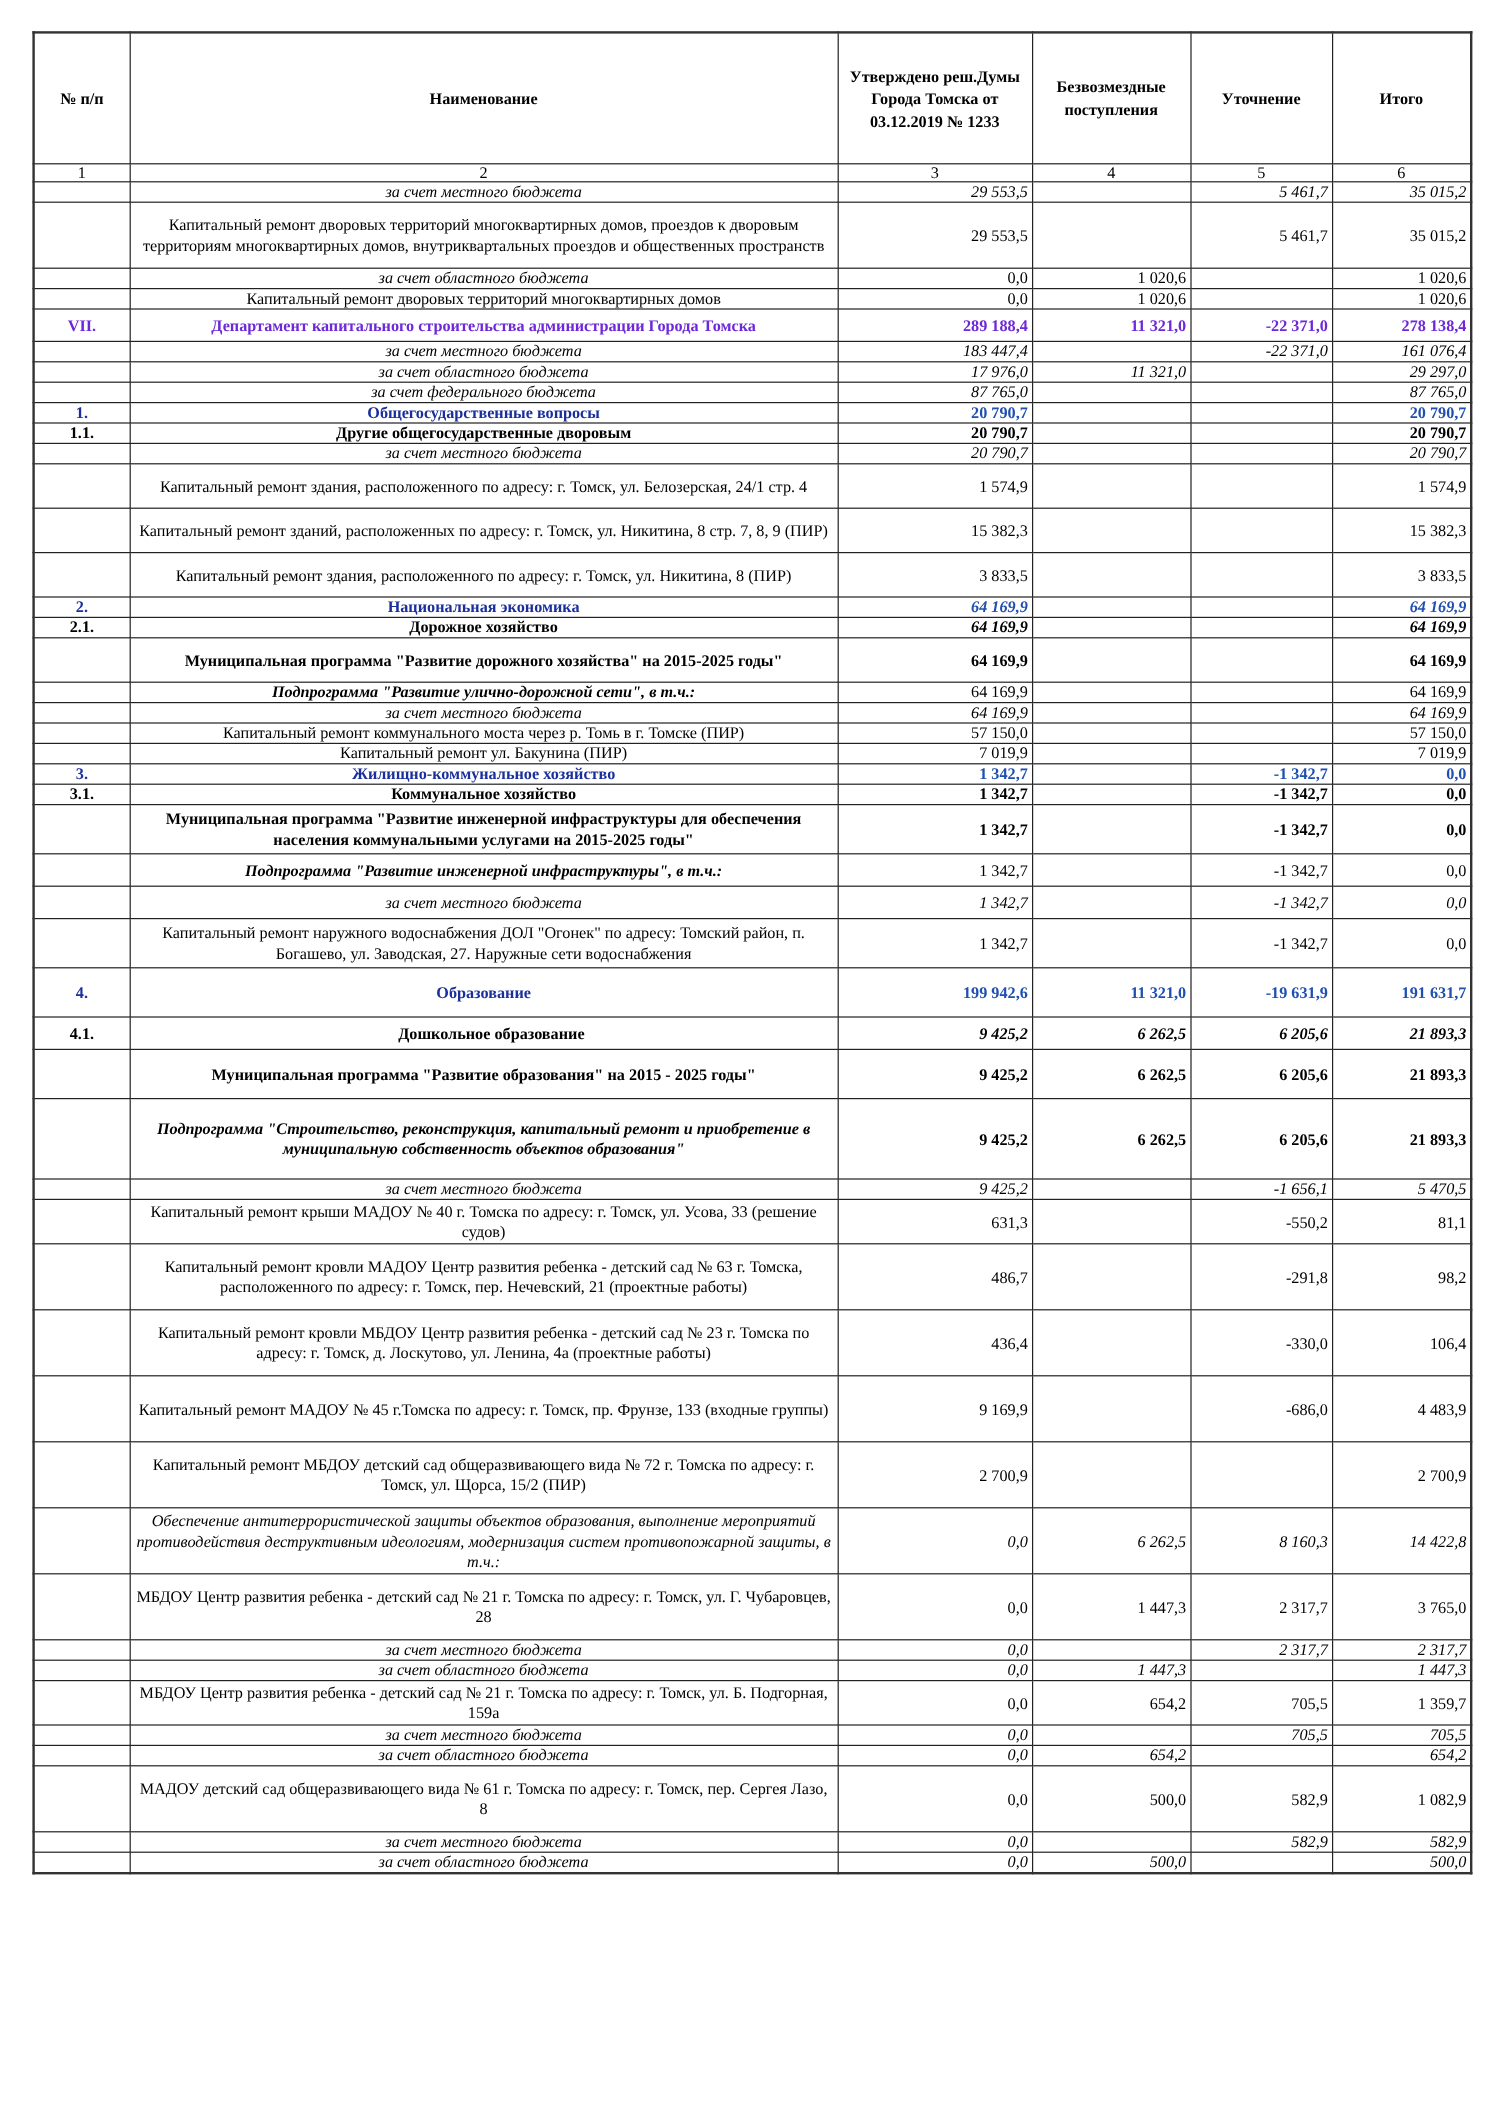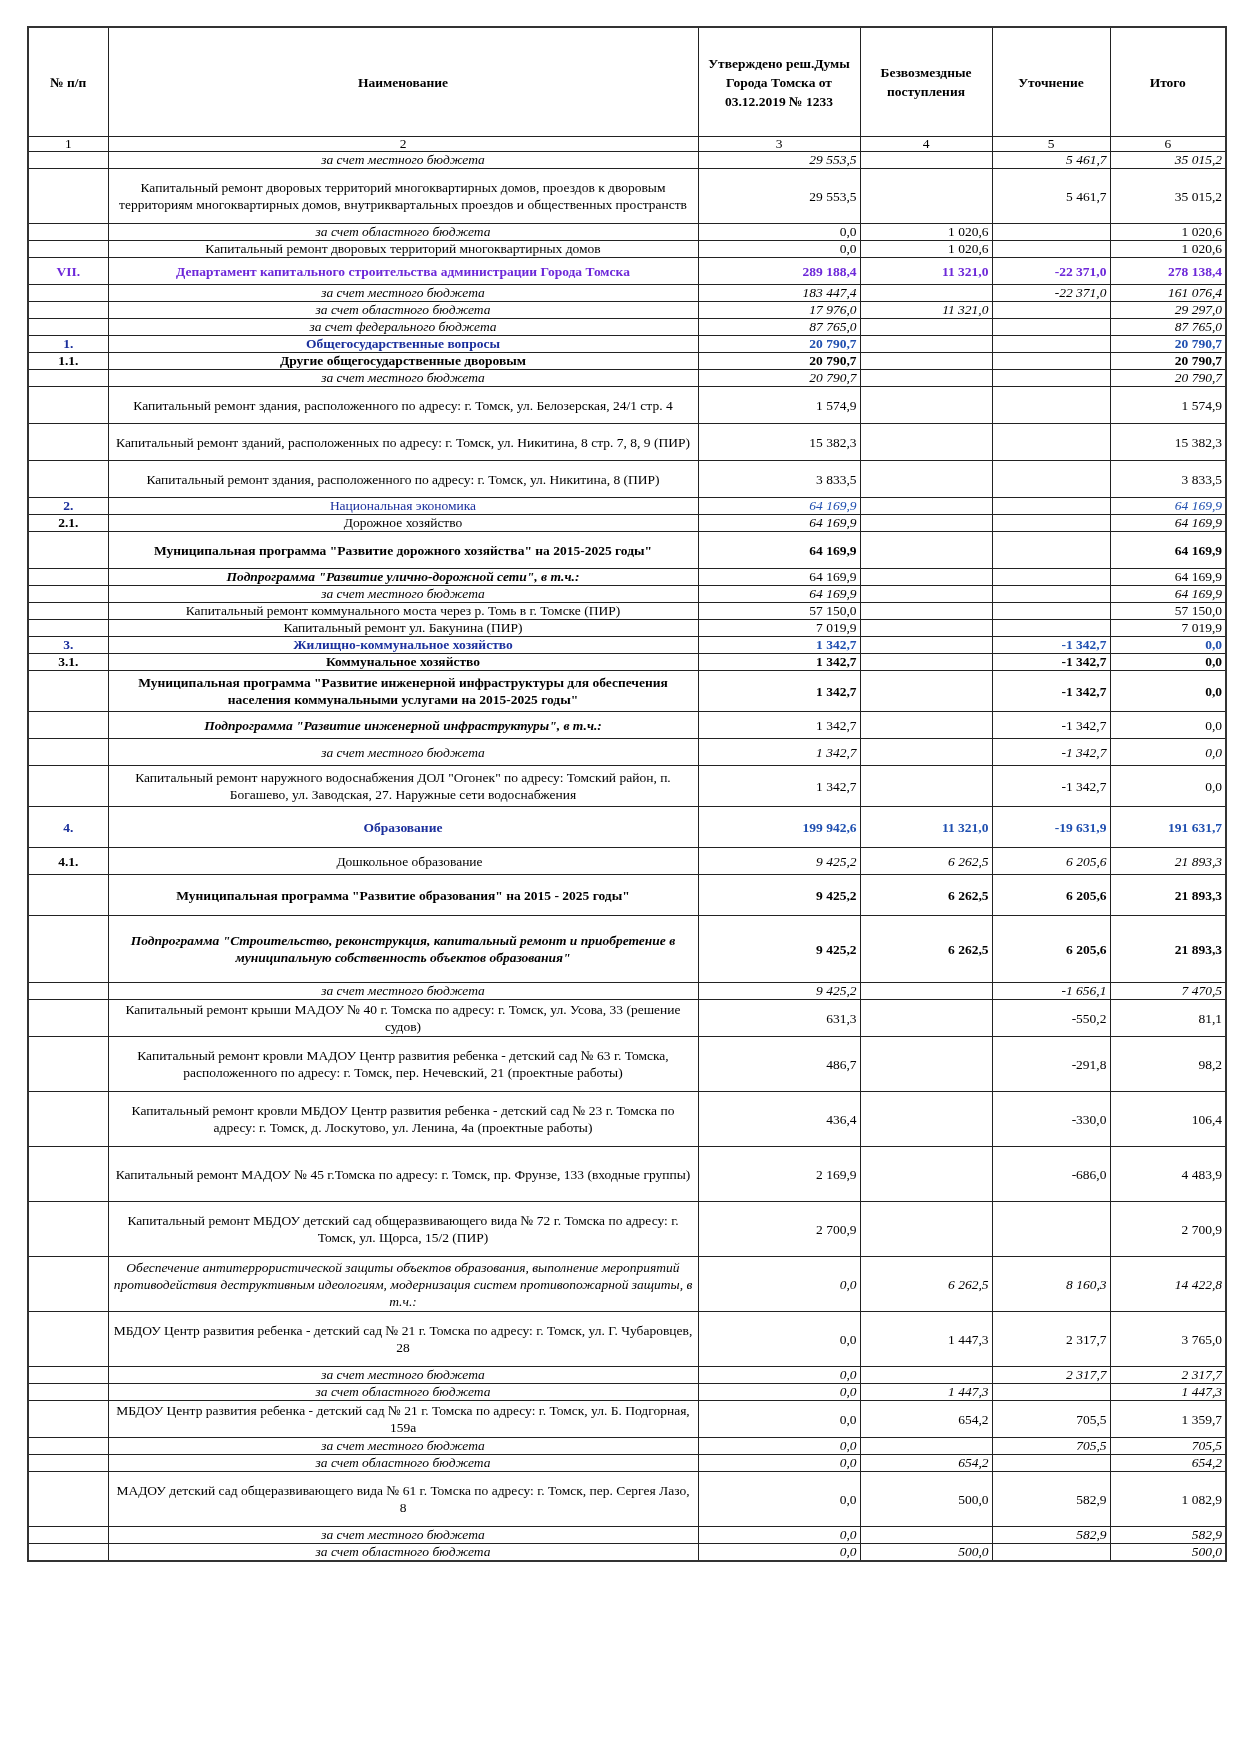--- a/index.html
+++ b/index.html
@@ -28,21 +28,21 @@
   td.val { text-align: right; white-space: nowrap; }
   td.name { text-align: center; }
   tr.r1 td { height: 16px; line-height: 16px; }
   tr.r2 td { height: 36px; }
   tr.r3 td { height: 54px; }
   tr.r2tall td { height: 40px; }
   tr.r1tall td { height: 26px; }
   tr.r3tall td { height: 66px; }
   tr.italic td.name, tr.italic td.val { font-style: italic; }
   tr.bold td { font-weight: bold; }
-  tr.bolditalic td.name, tr.bolditalic td.val { font-weight: normal; font-style: italic; }
+  tr.bolditalic td.name, tr.bolditalic td.val { font-weight: bold; font-style: italic; }
   tr.red td { color: #6d28d9; font-weight: bold; }
   tr.blue td { color: #1a2f9c; font-weight: bold; }
   tr.blue td.val { color: #1f4fb0; }
 </style>
 </head>
 <body>
 
 <table class="budget">
   <colgroup>
     <col class="c1">
@@ -318,21 +318,21 @@
         <td class="val" style="font-weight: bold;">6 262,5</td>
         <td class="val" style="font-weight: bold;">6 205,6</td>
         <td class="val" style="font-weight: bold;">21 893,3</td>
       </tr>
       <tr class="r1 italic">
         <td class="num"></td>
         <td class="name">за счет местного бюджета</td>
         <td class="val">9 425,2</td>
         <td class="val"></td>
         <td class="val">-1 656,1</td>
-        <td class="val">7 470,5</td>
+        <td class="val">5 470,5</td>
       </tr>
       <tr class="r2 ">
         <td class="num"></td>
         <td class="name">Капитальный ремонт крыши МАДОУ № 40 г. Томска по адресу: г. Томск, ул. Усова, 33 (решение судов)</td>
         <td class="val">631,3</td>
         <td class="val"></td>
         <td class="val">-550,2</td>
         <td class="val">81,1</td>
       </tr>
       <tr class="r3 ">
@@ -347,21 +347,21 @@
         <td class="num"></td>
         <td class="name">Капитальный ремонт кровли МБДОУ Центр развития ребенка - детский сад № 23 г. Томска по адресу: г. Томск, д. Лоскутово, ул. Ленина, 4а (проектные работы)</td>
         <td class="val">436,4</td>
         <td class="val"></td>
         <td class="val">-330,0</td>
         <td class="val">106,4</td>
       </tr>
       <tr class="r3 ">
         <td class="num"></td>
         <td class="name">Капитальный ремонт МАДОУ № 45 г.Томска по адресу: г. Томск, пр. Фрунзе, 133 (входные группы)</td>
-        <td class="val">2 169,9</td>
+        <td class="val">9 169,9</td>
         <td class="val"></td>
         <td class="val">-686,0</td>
         <td class="val">4 483,9</td>
       </tr>
       <tr class="r3 ">
         <td class="num"></td>
         <td class="name">Капитальный ремонт МБДОУ детский сад общеразвивающего вида № 72 г. Томска по адресу: г. Томск, ул. Щорса, 15/2 (ПИР)</td>
         <td class="val">2 700,9</td>
         <td class="val"></td>
         <td class="val"></td>

